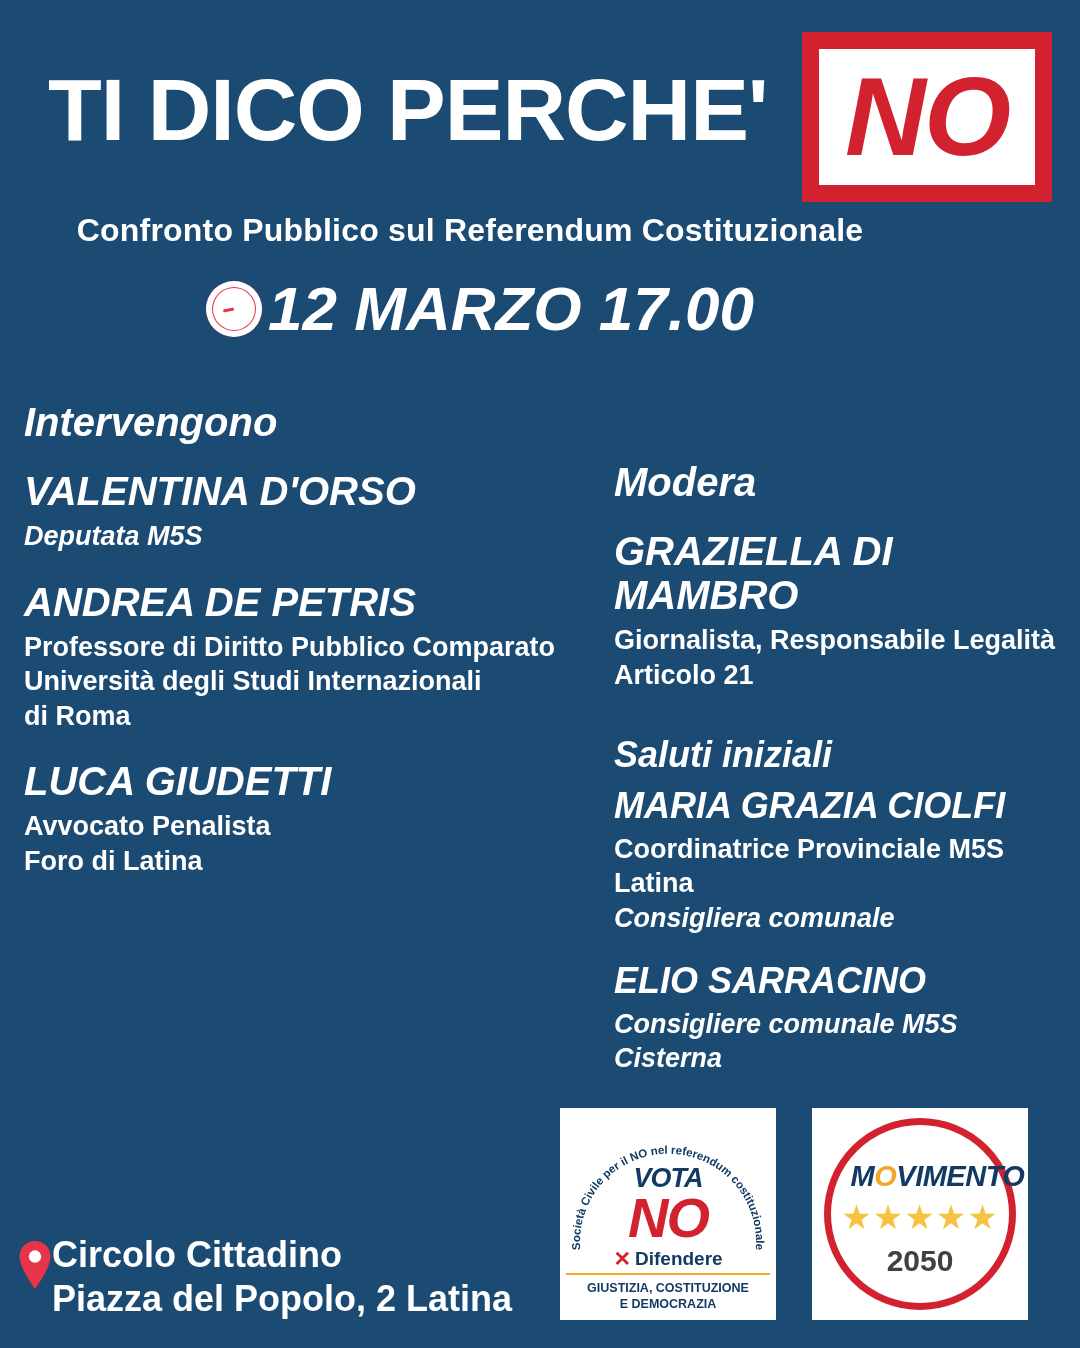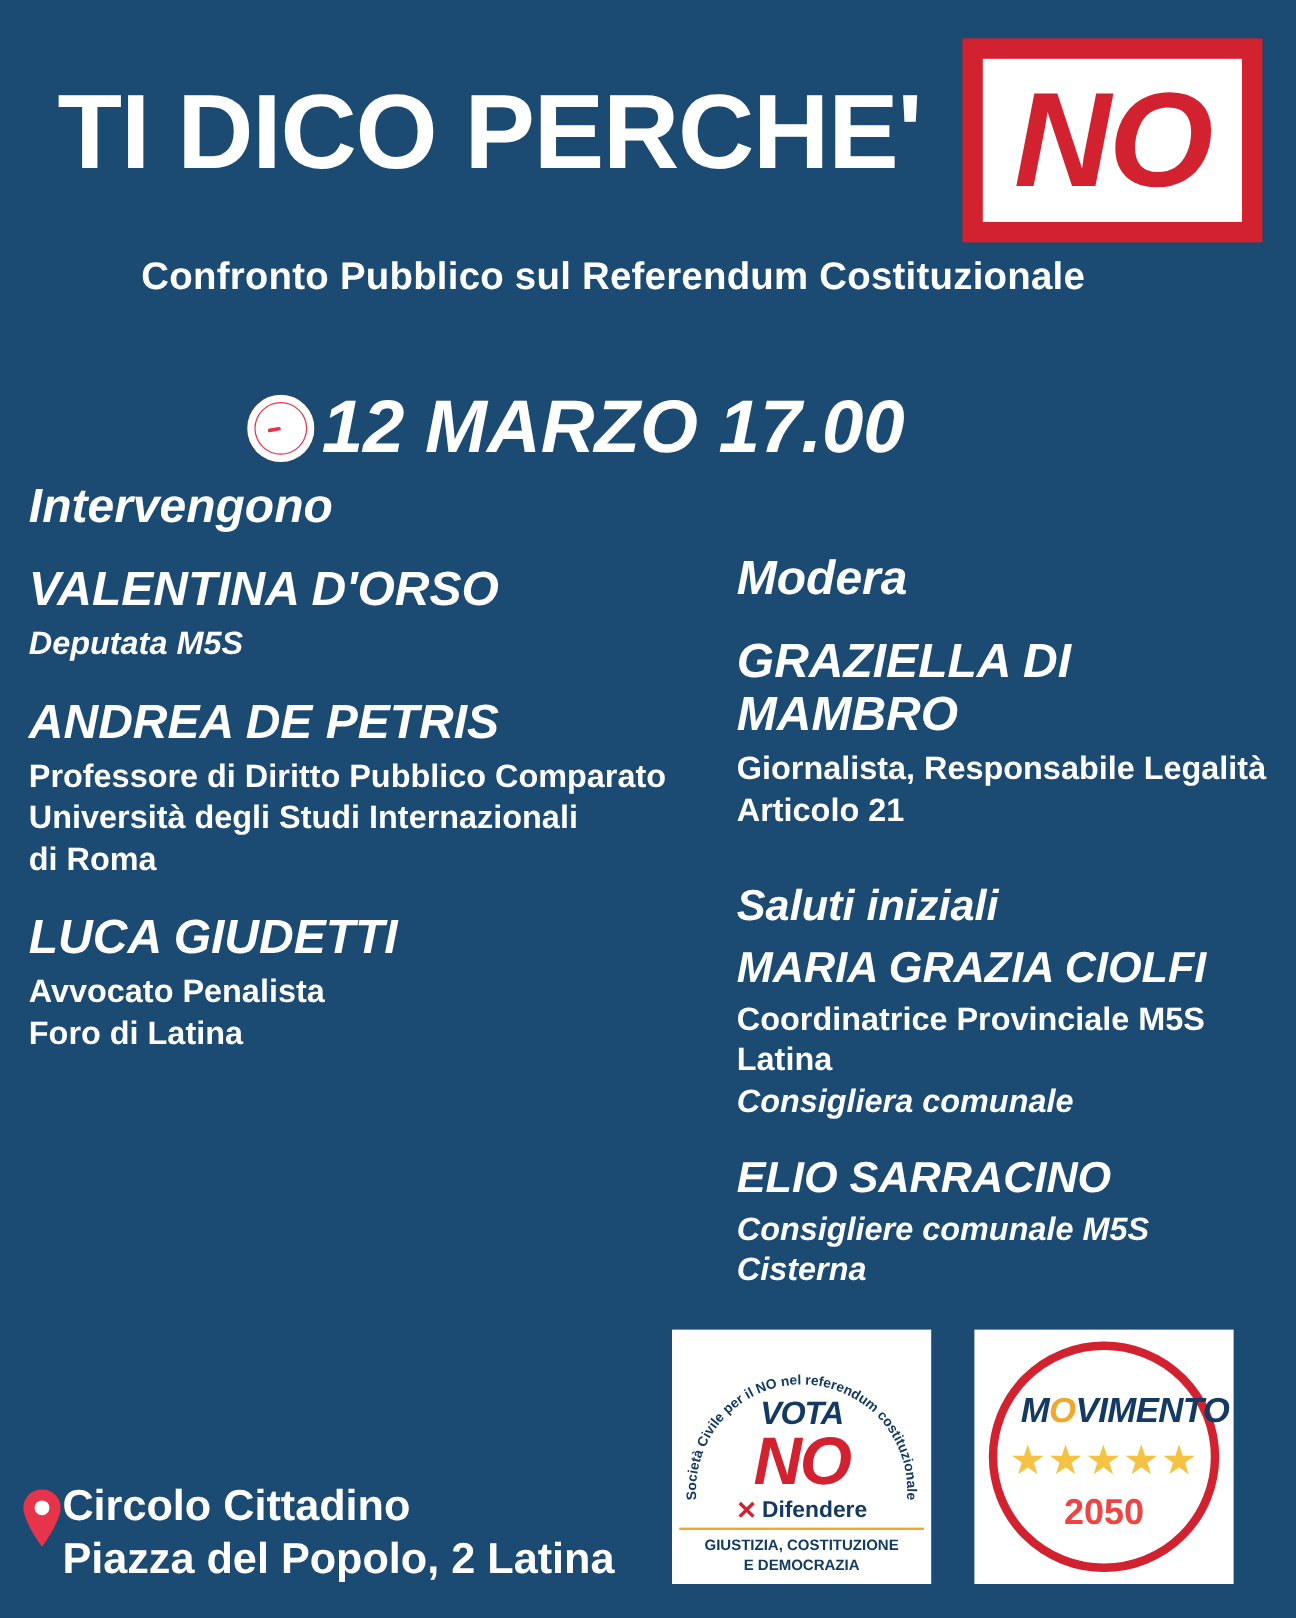--- a/index.html
+++ b/index.html
@@ -71,33 +71,31 @@
 
   .subtitle {
     position: absolute;
     top: 212px;
     left: 0;
     width: 940px;
     text-align: center;
     font-size: 32px;
     font-weight: bold;
     letter-spacing: 0.2px;
-    margin-left: 41px;
   }
 
   .datetime-row {
     position: absolute;
     top: 278px;
     left: 0;
     width: 960px;
     display: flex;
     align-items: center;
     justify-content: center;
     gap: 6px;
-    margin-top: 48px;
   }
   .clock-icon {
     width: 56px;
     height: 56px;
     border-radius: 50%;
     background: #e8344a;
     position: relative;
     box-shadow: inset 0 0 0 6px #ffffff;
     flex: none;
   }
@@ -330,21 +328,21 @@
     line-height: 1;
   }
   .m5s-year {
     position: absolute;
     left: 0;
     right: 0;
     top: 136px;
     text-align: center;
     font-size: 30px;
     font-weight: bold;
-    color: #ef4444;
+    color: #404040;
   }
 </style>
 </head>
 <body>
 
 <div class="poster">
 
   <div class="headline">
     <div class="headline-text">TI DICO PERCHE'</div>
     <div class="no-badge">

